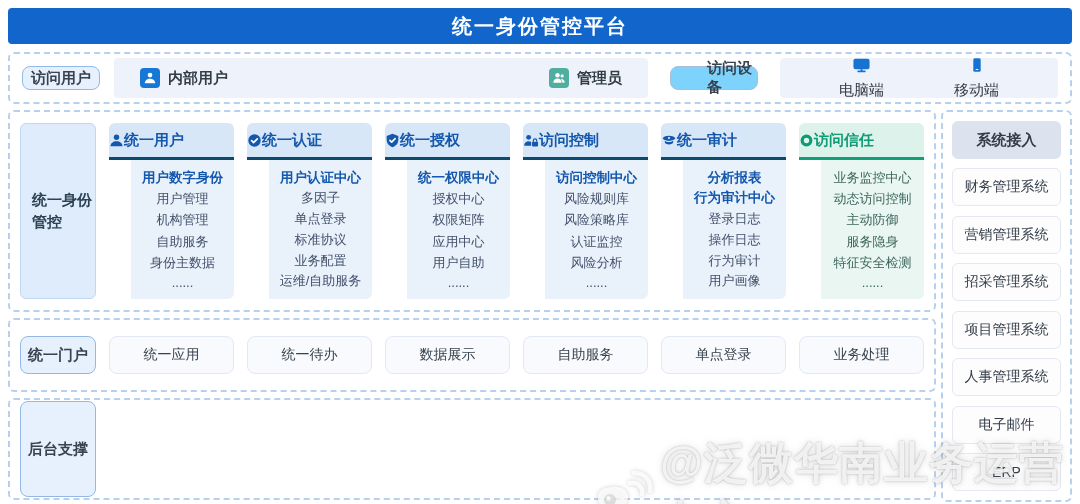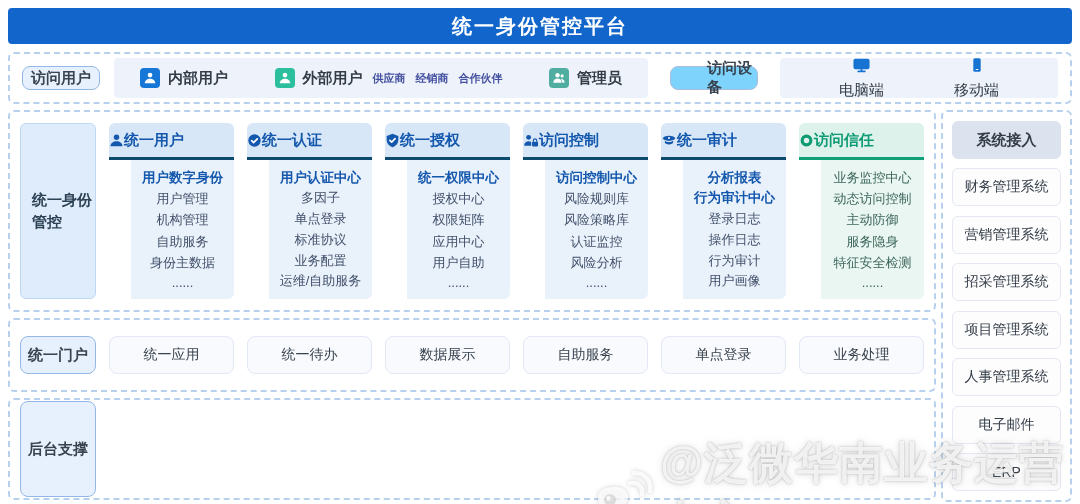--- a/index.html
+++ b/index.html
@@ -91,36 +91,20 @@
           <svg class="icon-svg" width="14" height="14" viewBox="0 0 16 16">
               <g fill="#fff">
                 <circle cx="8" cy="4.6" r="2.7"></circle>
                 <path d="M2 14c0-3.2 2.7-5.2 6-5.2s6 2 6 5.2z"></path>
               </g>
             </svg>
         </span>
         <span class="glabel">内部用户</span>
       </div>
       <div class="ugroup">
-        <span class="uicon" style="background:#2cbf9e">
-          <svg class="icon-svg" width="14" height="14" viewBox="0 0 16 16">
-              <g fill="#fff">
-                <circle cx="8" cy="4.6" r="2.7"></circle>
-                <path d="M2 14c0-3.2 2.7-5.2 6-5.2s6 2 6 5.2z"></path>
-              </g>
-            </svg>
-        </span>
-        <span class="glabel">外部用户</span>
-        <span class="tags">
-          <span class="tag">供应商</span>
-          <span class="tag">经销商</span>
-          <span class="tag">合作伙伴</span>
-        </span>
-      </div>
-      <div class="ugroup">
         <span class="uicon" style="background:#4fae9f">
           <svg class="icon-svg" width="14" height="14" viewBox="0 0 16 16">
               <g fill="#fff">
                 <circle cx="6.3" cy="4.8" r="2.5"></circle>
                 <path d="M1.5 13.5c0-3 2.2-4.8 4.8-4.8s4.8 1.8 4.8 4.8z"></path>
                 <circle cx="11.6" cy="5.6" r="1.8"></circle>
                 <path d="M10.4 8.9c2.3.2 4 1.7 4 4.6h-2.3"></path>
               </g>
             </svg>
         </span>

